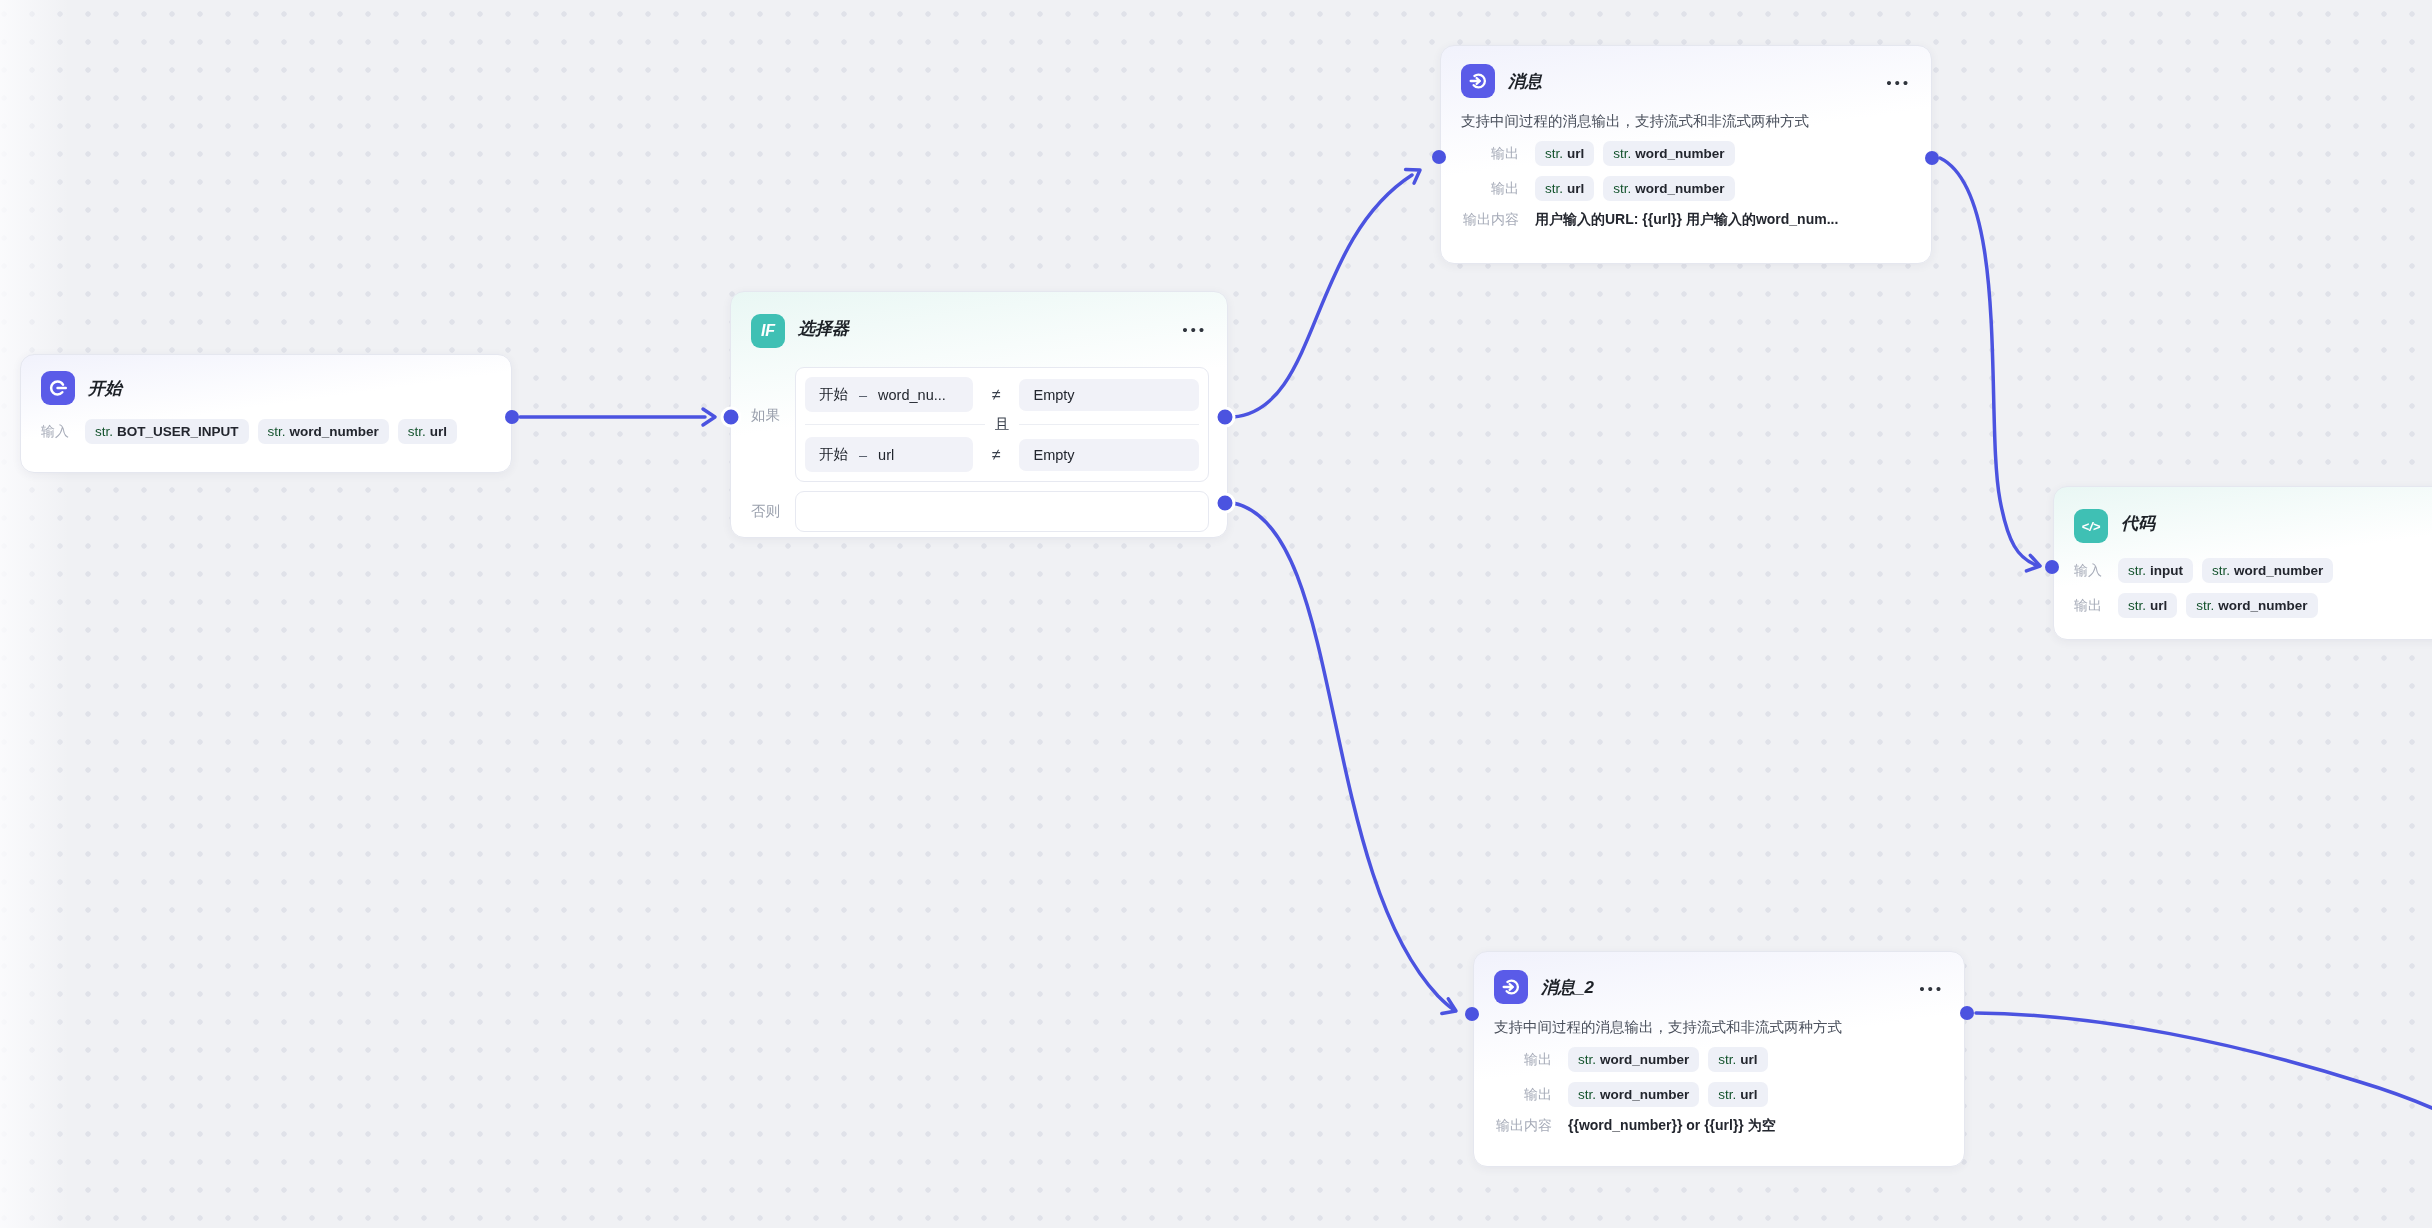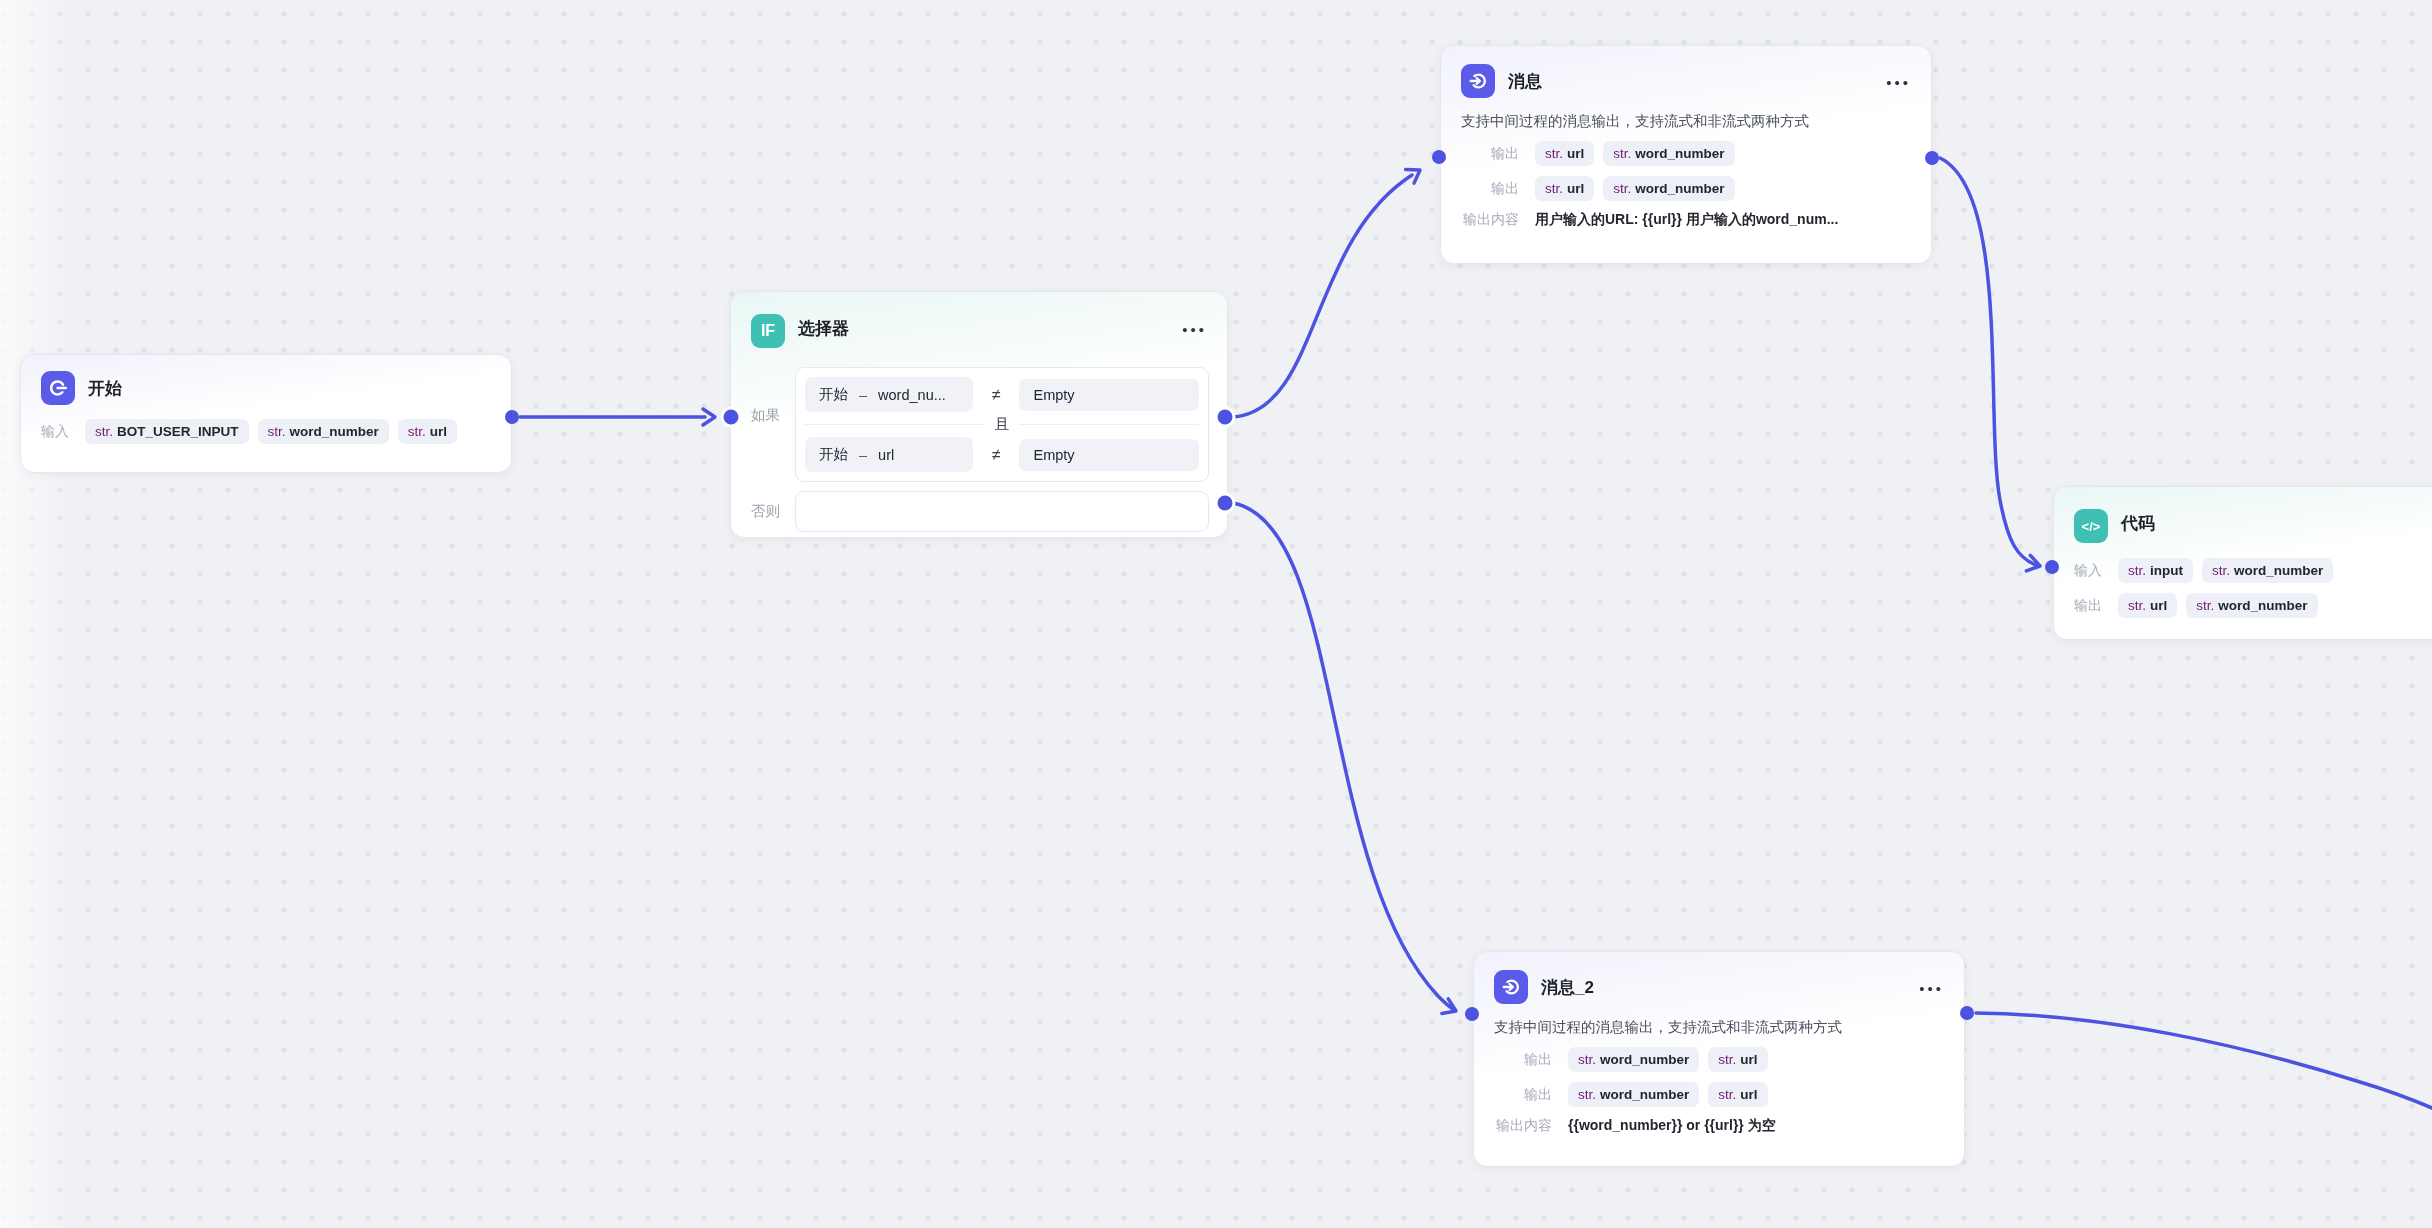--- a/index.html
+++ b/index.html
@@ -18,41 +18,41 @@
   .edge { stroke:#4b53e0; stroke-width:3.5; fill:none; stroke-linecap:round; stroke-linejoin:round; }
 
   .node {
     position:absolute; z-index:2; background:#fff;
     border:1px solid #e5e7ef; border-radius:14px;
     box-shadow:0 2px 10px rgba(45,55,90,.06);
   }
   .tint-indigo { background:linear-gradient(172deg, #f1f2fc 0%, #ffffff 46%); }
   .tint-teal   { background:linear-gradient(172deg, #e9f7f4 0%, #ffffff 46%); }
 
-  .node-header { display:flex; align-items:center; gap:13px; padding:16px 20px 0 20px; }
+  .node-header { display:flex; align-items:center; gap:13px; padding:16px 20px 0 20px;font-style:italic; }
   .node-icon {
     width:34px; height:34px; border-radius:9px; flex:none;
     display:flex; align-items:center; justify-content:center; color:#fff;
     font-weight:700;
   }
   .icon-indigo { background:#5a5be8; }
   .icon-teal { background:#3fc0b4;margin-top:6px; }
   .node-title { font-size:17px; font-weight:700; color:#1d2127; }
   .node-menu { margin-left:auto; color:#30353d; font-size:15px; letter-spacing:3px; line-height:1; padding-top:2px; cursor:pointer; }
   .node-desc { padding:14px 20px 0 20px; font-size:14.5px; color:#4a505c; white-space:nowrap; }
 
   .row { display:flex; align-items:center; gap:16px; padding:0 20px; margin-top:10px; }
   .row-label { color:#a6abb8; font-size:14px; flex:none; }
   .label-col { min-width:58px; text-align:right; }
   .pills { display:flex; gap:9px; }
   .pill {
     background:#eef0f7; border-radius:7px; padding:5px 10px;
     font-size:13.5px; display:inline-flex; gap:4px; align-items:baseline; white-space:nowrap;
   }
-  .pill i { font-style:normal; color:#701a75; }
+  .pill i { font-style:normal; color:#14532d; }
   .pill b { font-weight:700; color:#23262e; }
   .content-value { font-size:14px; color:#23262e; font-weight:600; white-space:nowrap; overflow:hidden; }
 
   
   .sel-row { display:flex; align-items:center; gap:12px; padding:0 18px 0 20px; }
   .sel-label { width:32px; flex:none; color:#9aa0ad; font-size:14.5px; }
   .cond-box { flex:1; border:1px solid #e7e9f1; border-radius:9px; background:#fff; padding:9px; margin-top:19px; }
   .cond-row { display:flex; align-items:center; gap:8px; }
   .cond-pill {
     flex:1.02; background:#f1f2f8; border-radius:7px; padding:8px 14px;

